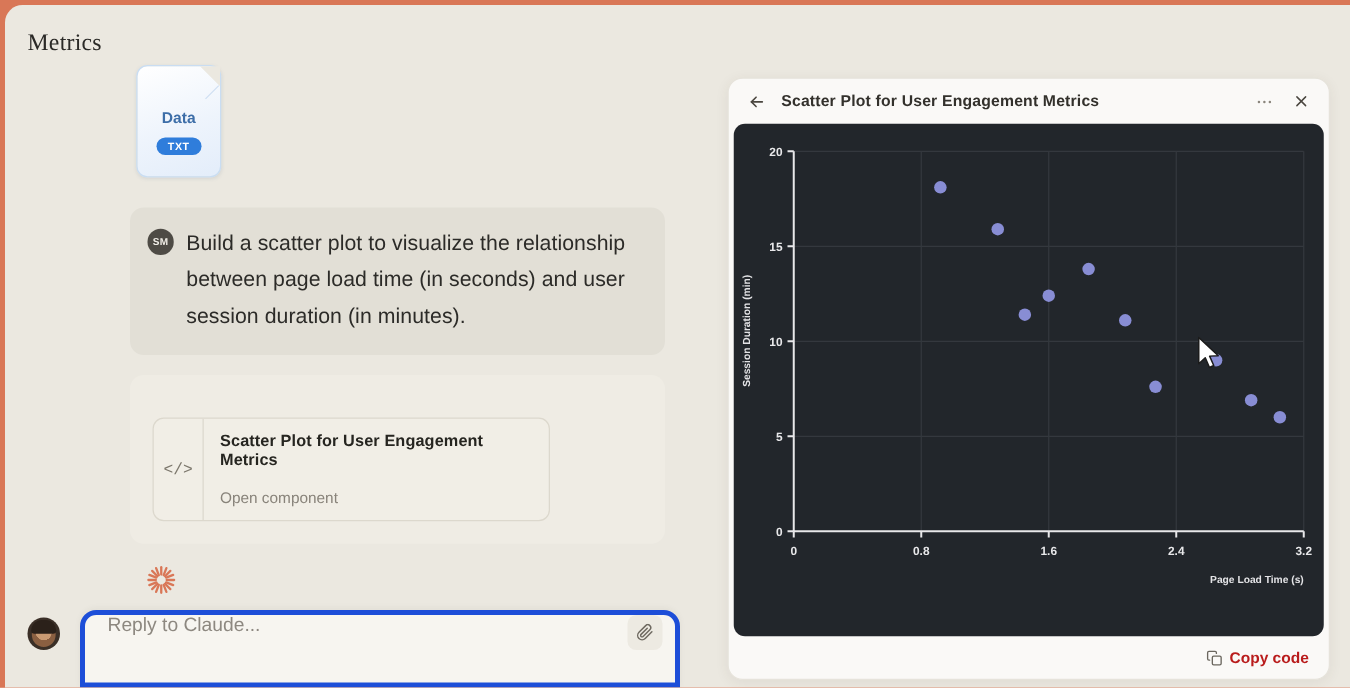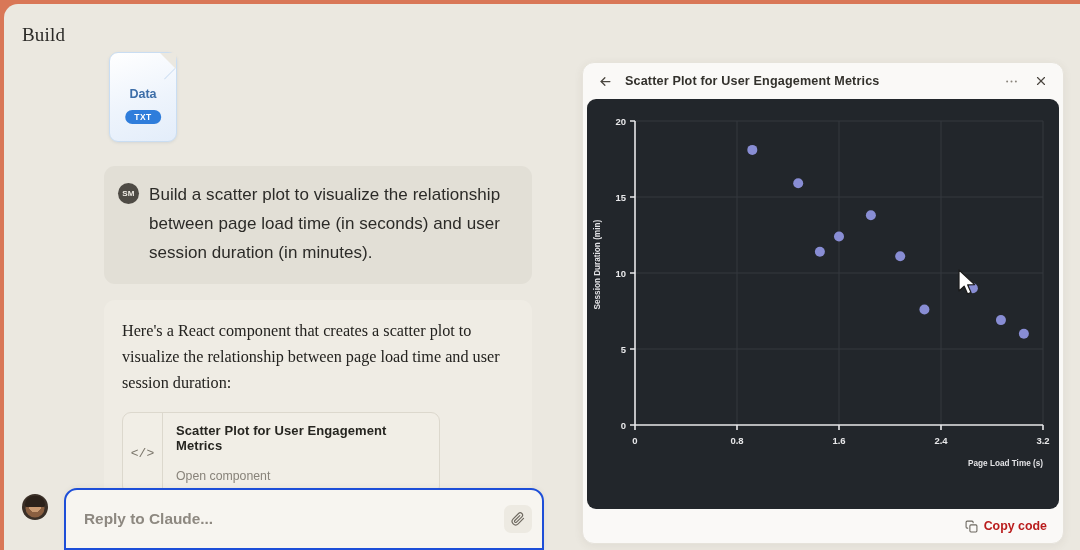--- a/index.html
+++ b/index.html
@@ -123,26 +123,25 @@
     position: absolute; left: 50%; top: 54%; transform: translate(-50%,-50%);
     width: 19px; height: 19px; border-radius: 50%;
     background: radial-gradient(circle at 50% 38%, #c99a72 0 42%, #8a5f41 43% 100%);
   }
   #profile-avatar .hair {
     position: absolute; left: 3px; top: 2px; width: 20px; height: 11px;
     border-radius: 10px 10px 3px 3px; background: #2b211a;
   }
   #composer {
     flex: 1 1 auto; height: 62px; background: #f7f5f0;
-    border: 2px solid #1d4ed8;
+    border: 4px solid #1d4ed8;
     border-radius: 13px 13px 0 0;
     box-shadow: 0 -1px 5px rgba(60,50,35,.05);
-    display: flex; align-items: center; padding: 0 10px 0 18px;
+    display: flex; align-items: flex-start; padding: 0 10px 0 18px;
     margin-top: 18px;
-    font-weight: bold;
   }
   #composer-placeholder { flex: 1 1 auto; font-size: 15.4px; color: #8d8880; }
   #attach-button {
     width: 28px; height: 28px; border-radius: 7px; background: #edeae2;
     display: flex; align-items: center; justify-content: center;
   }
 
   
   #artifact-panel {
     position: absolute; left: 578px; top: 58px; width: 482px; height: 482px;
@@ -182,41 +181,40 @@
 
   
   #mouse-cursor { position: absolute; pointer-events: none; }
 </style>
 </head>
 <body>
 
 <div id="app-frame">
   <div id="app-surface">
 
-    <div id="brand-title">Build</div>
+    <div id="brand-title">Metrics</div>
 
     <div id="conversation">
 
       
       <div id="file-card">
         <div class="dogear"></div>
         <div class="dogear-fold"></div>
         <div id="file-name">Data</div>
         <div id="file-ext-badge">TXT</div>
       </div>
 
       
       <div id="user-message">
         <div id="user-avatar">SM</div>
         <div id="user-text">Build a scatter plot to visualize the relationship between page load time (in seconds) and user session duration (in minutes).</div>
       </div>
 
       
       <div id="assistant-message">
-        <div id="assistant-text">Here's a React component that creates a scatter plot to visualize the relationship between page load time and user session duration:</div>
 
         <div id="artifact-card">
           <div id="artifact-icon">&lt;/&gt;</div>
           <div id="artifact-body">
             <div id="artifact-title">Scatter Plot for User Engagement Metrics</div>
             <div id="artifact-subtitle">Open component</div>
           </div>
         </div>
       </div>
 

